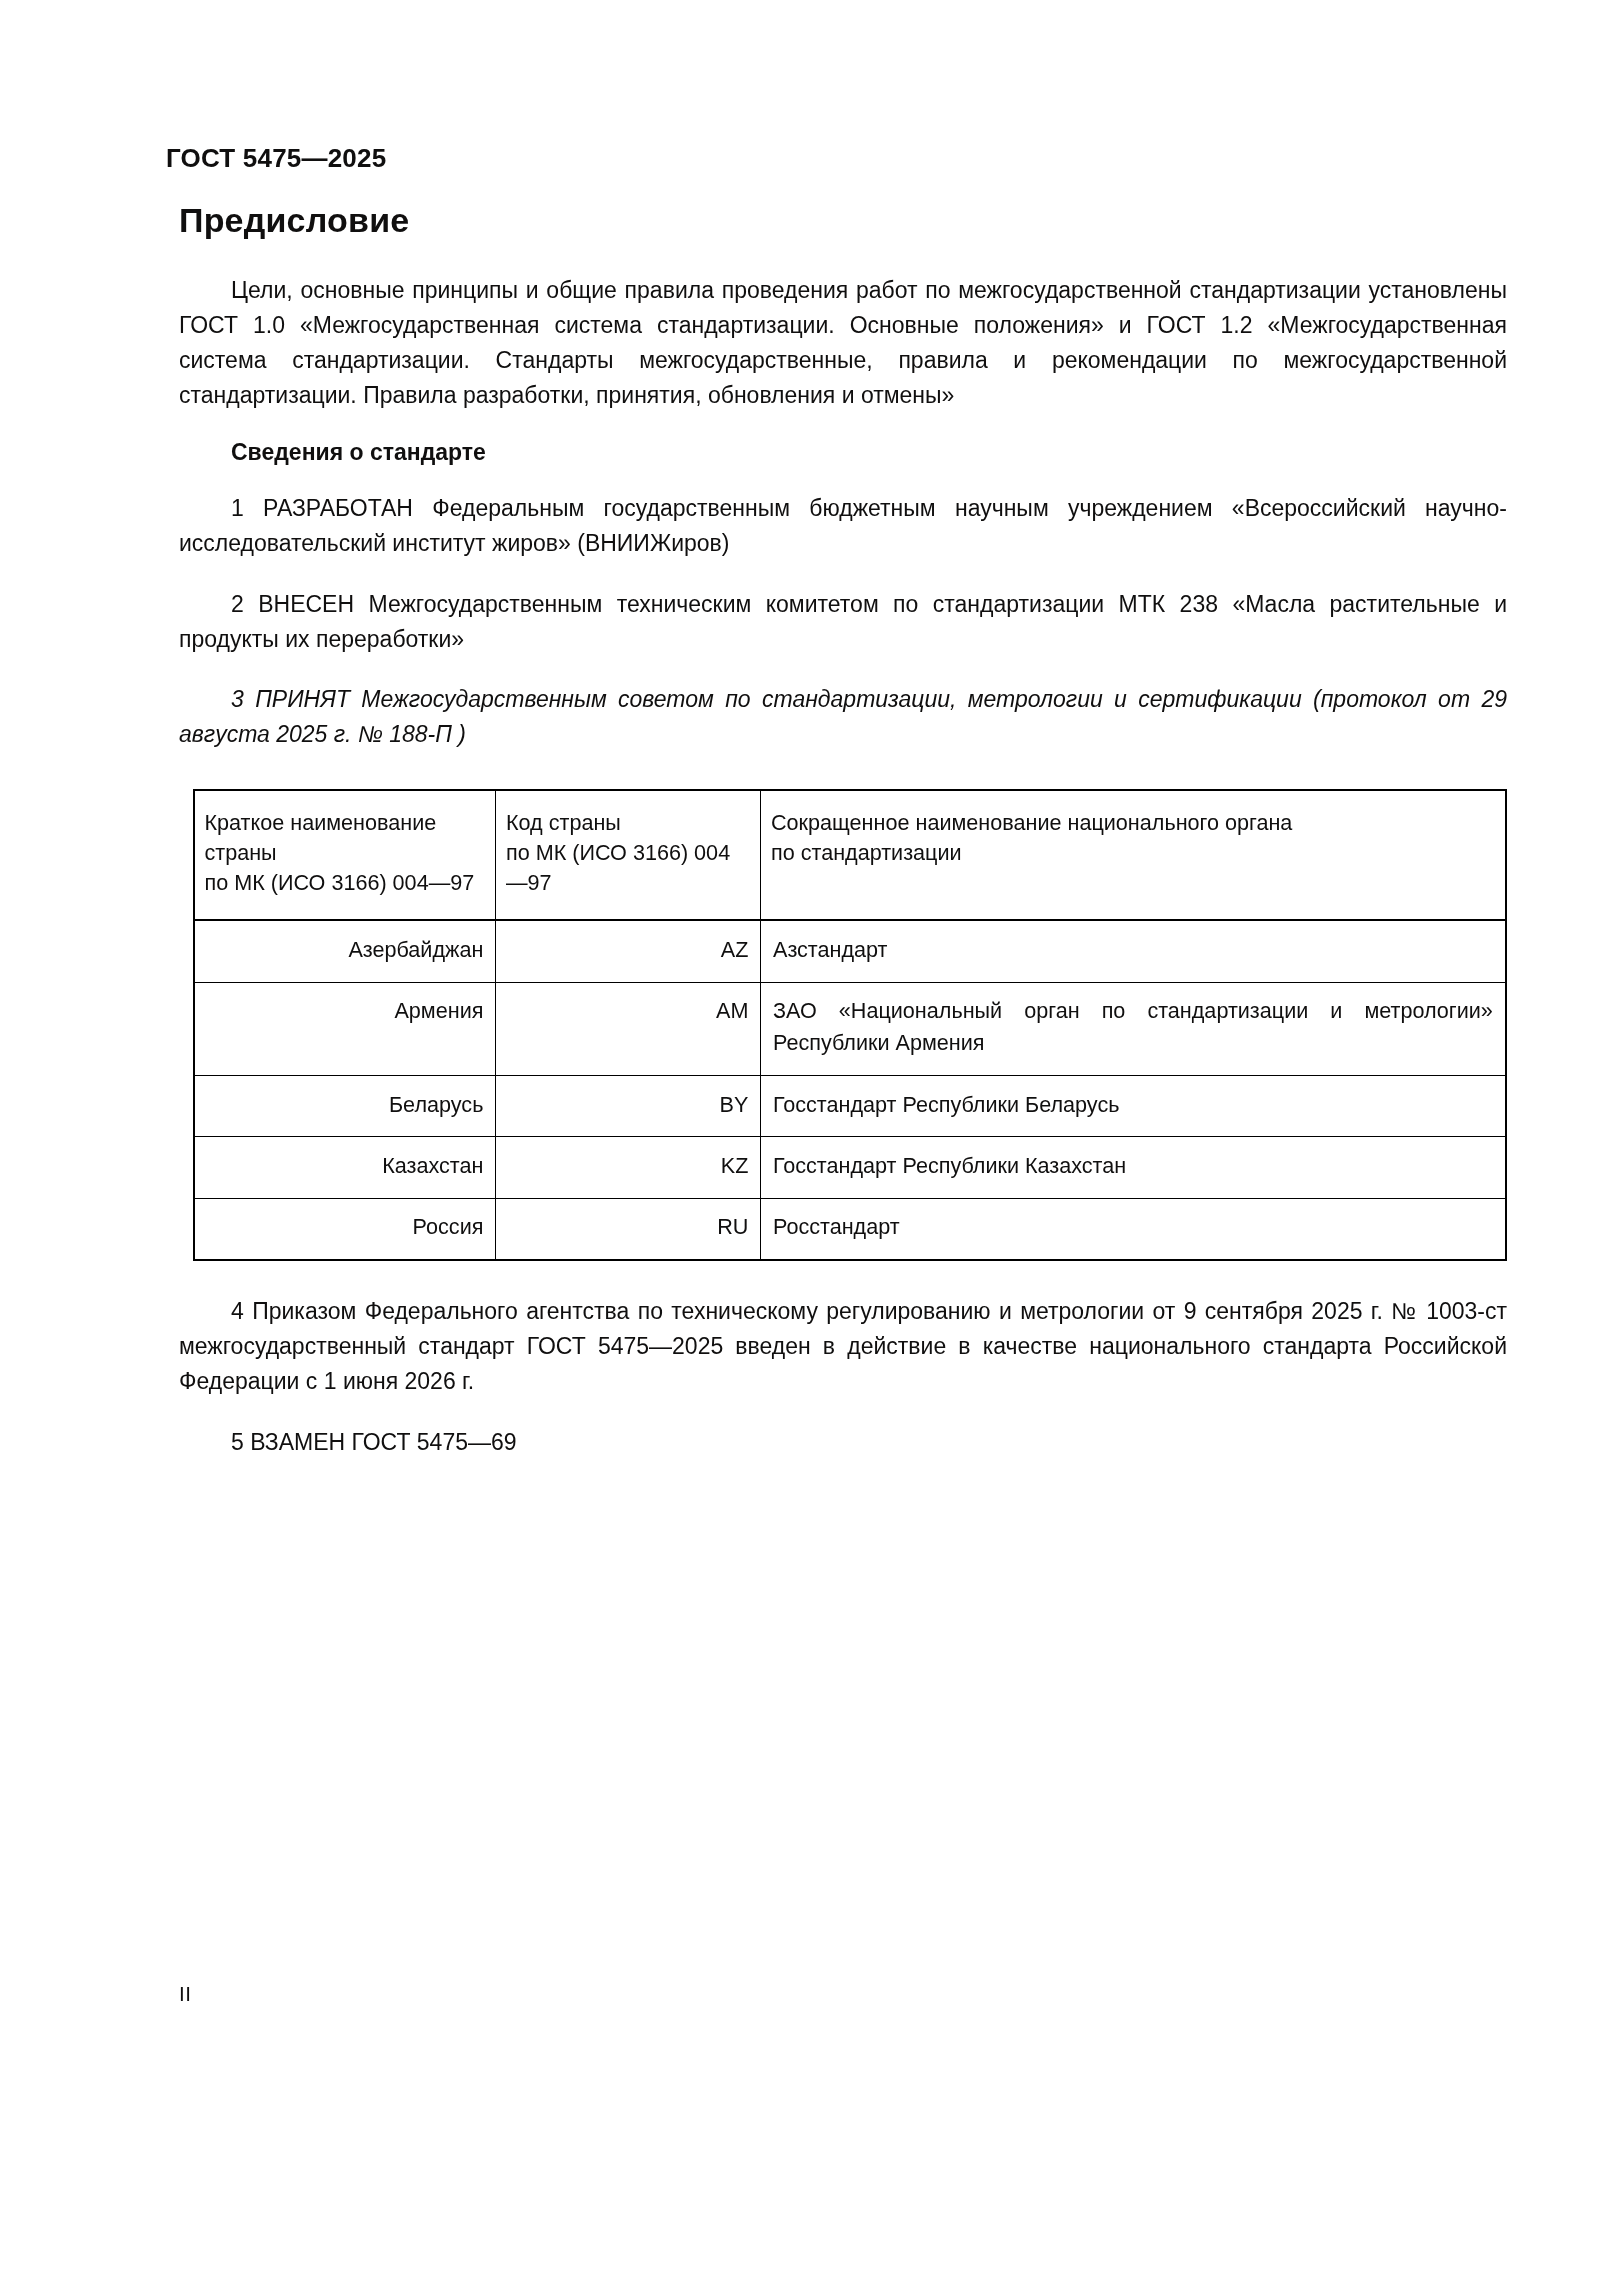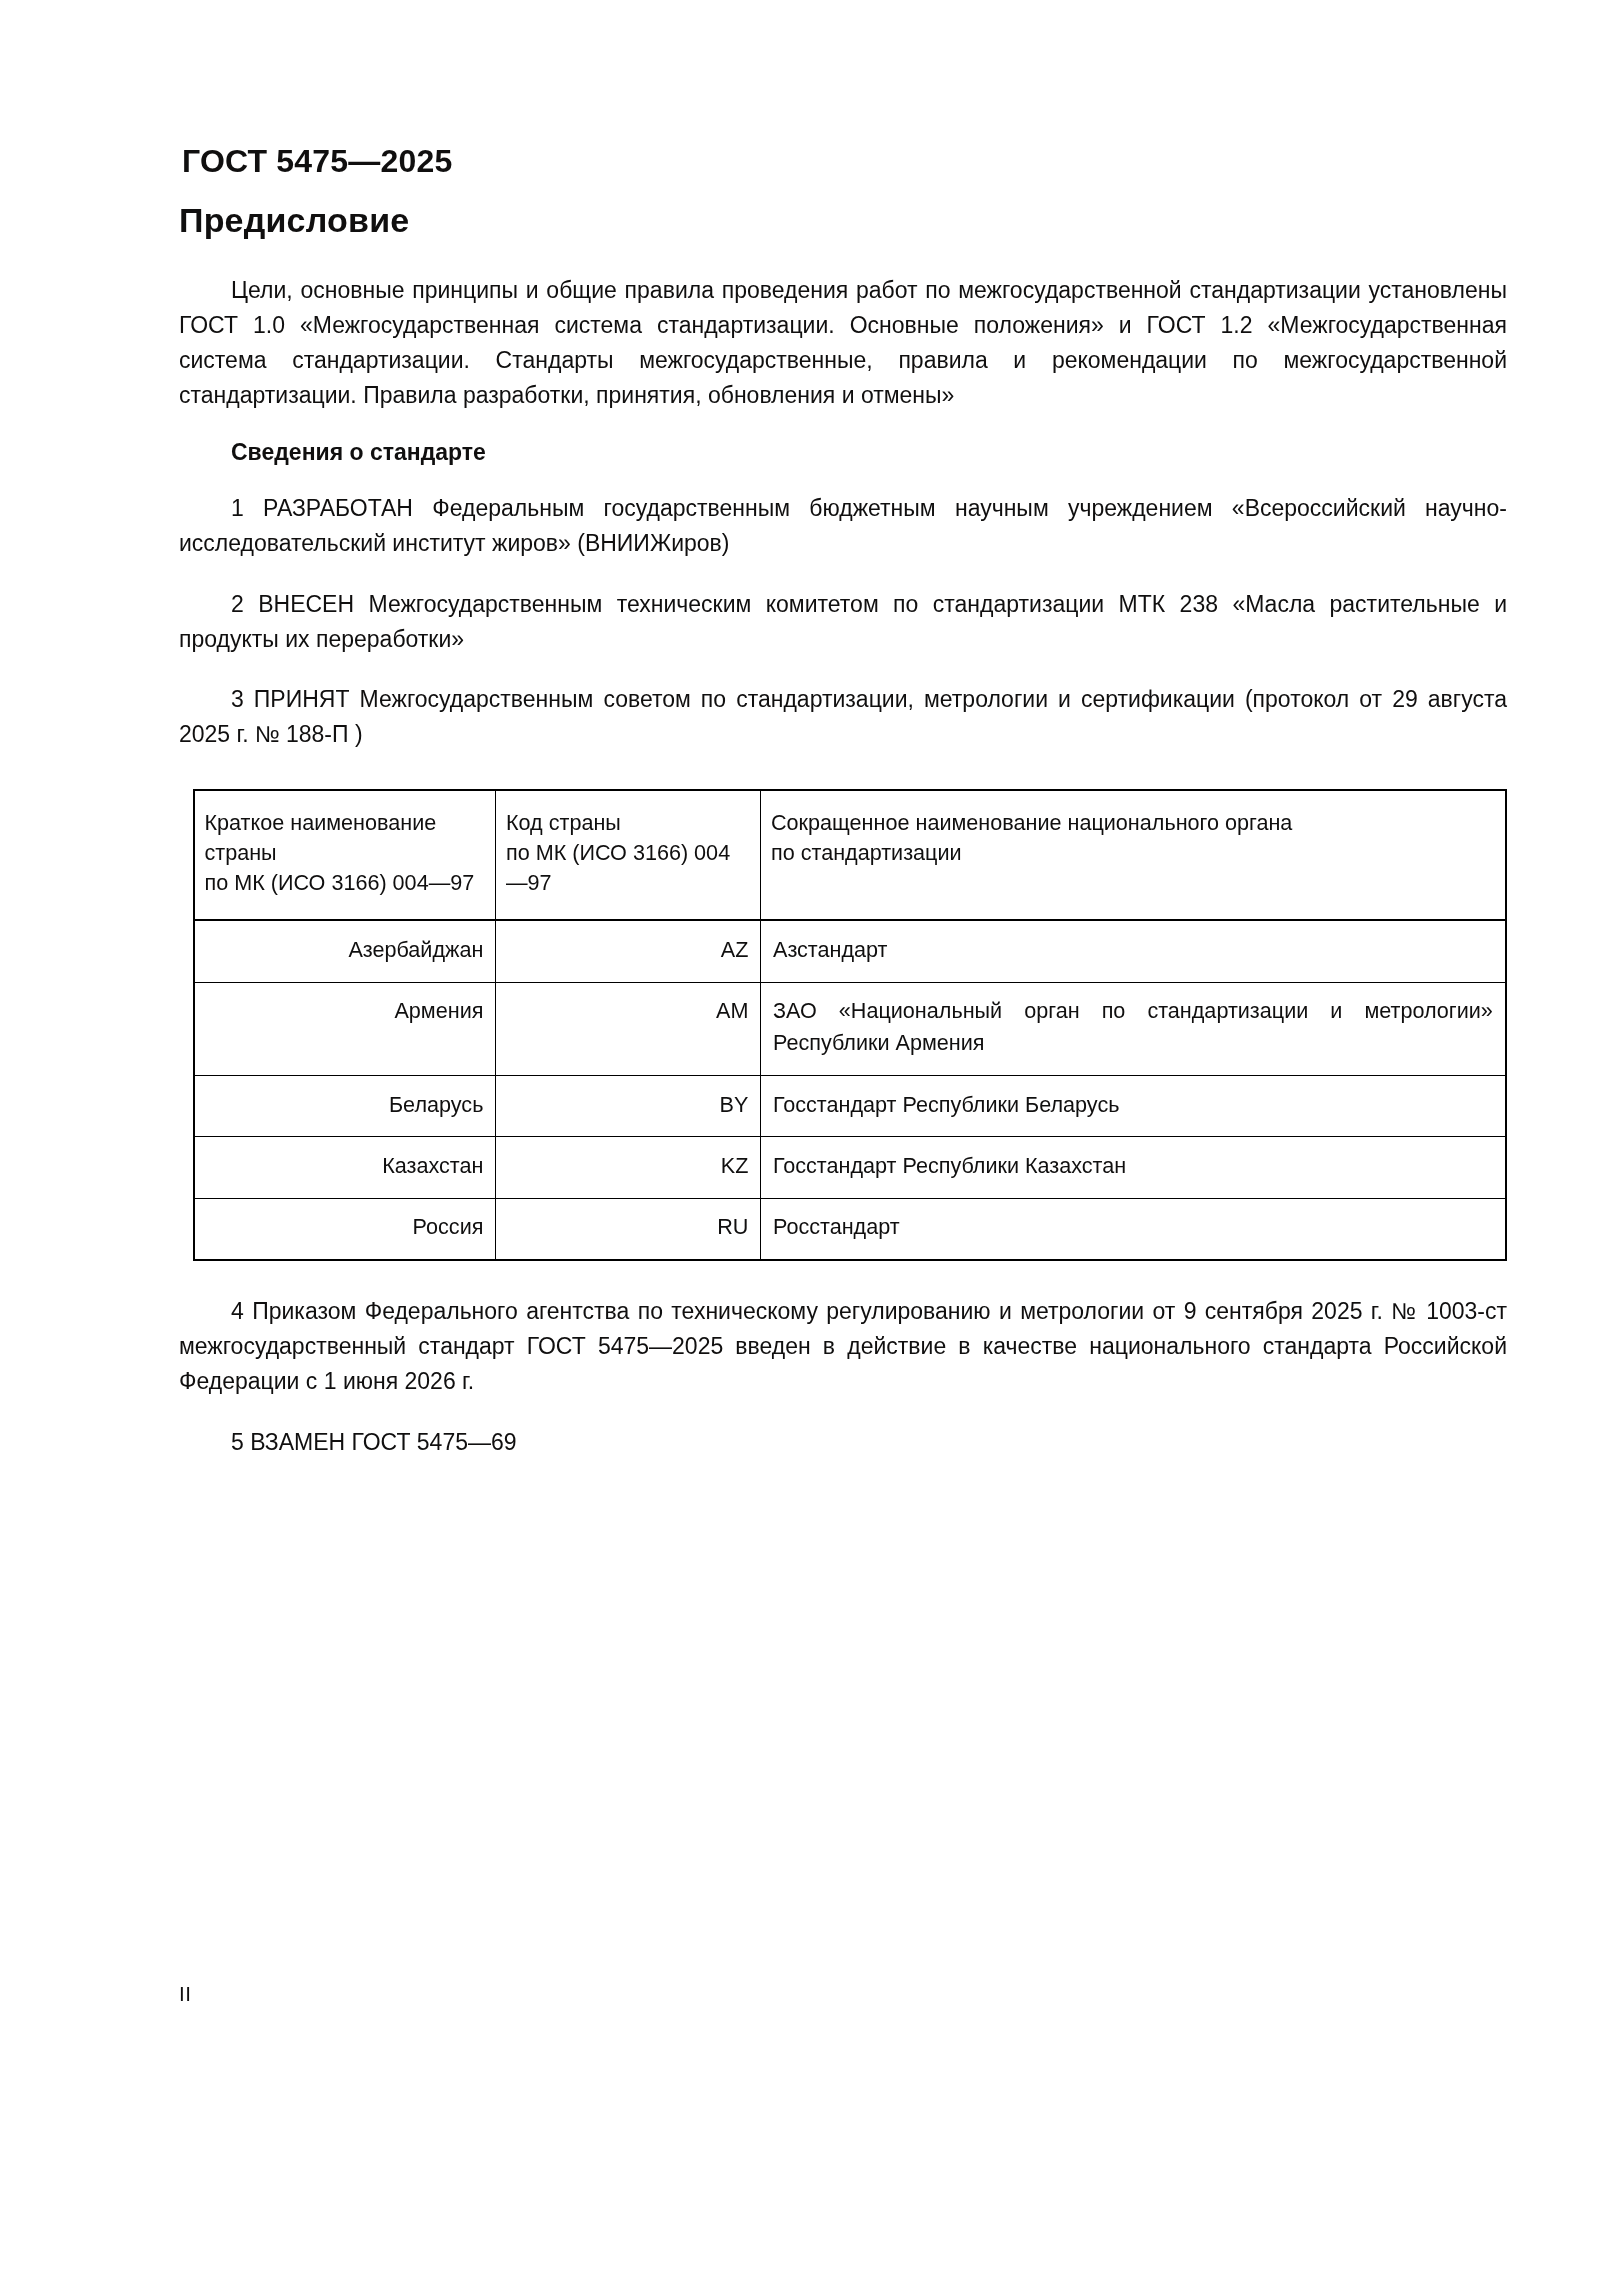--- a/index.html
+++ b/index.html
@@ -18,23 +18,23 @@
     position: absolute;
     left: 0; top: 0;
     width: 1621px;
     height: 2293px;
     padding: 0;
   }
 
   
   .doc-header {
     position: absolute;
-    left: 182px;
+    left: 166px;
     top: 143px;
-    font-size: 32px;
+    font-size: 26px;
     font-weight: bold;
     letter-spacing: 0.2px;
     white-space: nowrap;
   }
 
   
   .content {
     position: absolute;
     left: 179px;
     top: 201px;
@@ -50,21 +50,21 @@
 
   p.para {
     font-size: 23px;
     line-height: 35px;
     margin: 0 0 25.5px 0;
     text-align: justify;
     text-justify: inter-word;
     hyphens: manual;
   }
   p.para.indent { text-indent: 52px; }
-  p.para.tight  { margin-bottom: 10px; }
+  p.para.tight  { margin-bottom: 10px; font-style: italic; }
 
   h2.sub-title {
     font-size: 23px;
     font-weight: bold;
     margin: 0 0 25.5px 0;
     text-indent: 52px;
   }
 
   
   .country-table-wrap {

